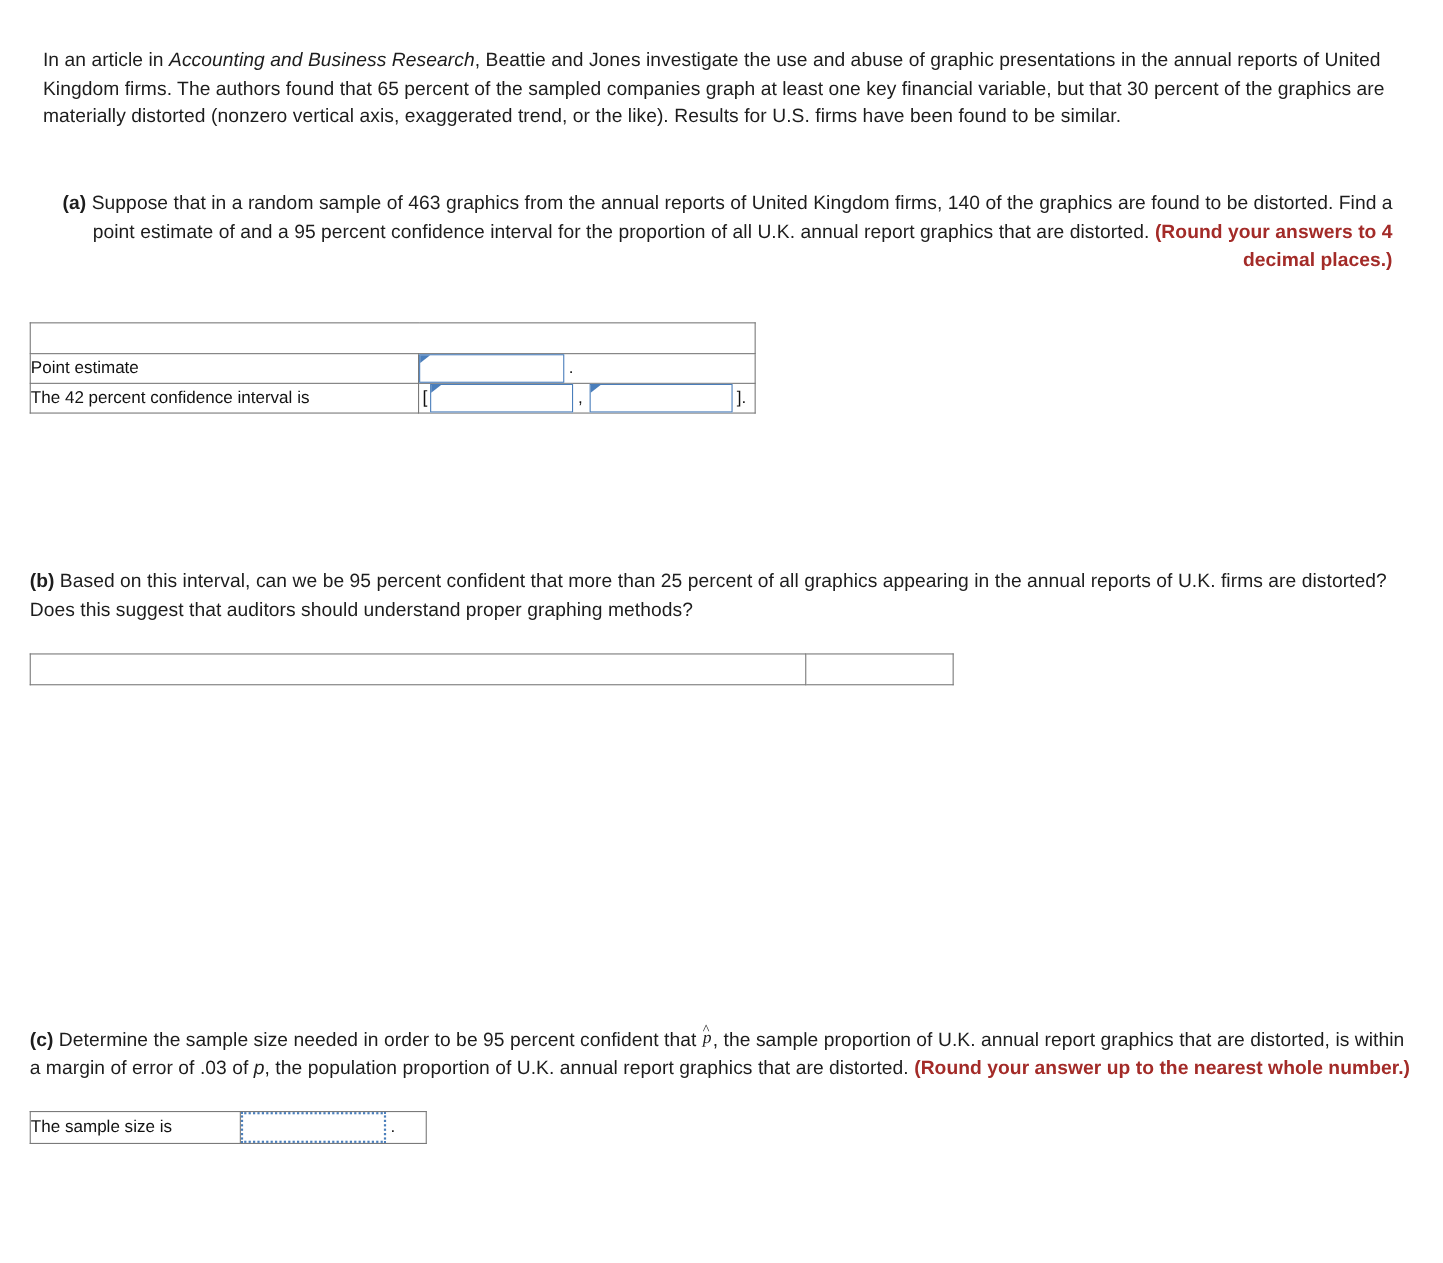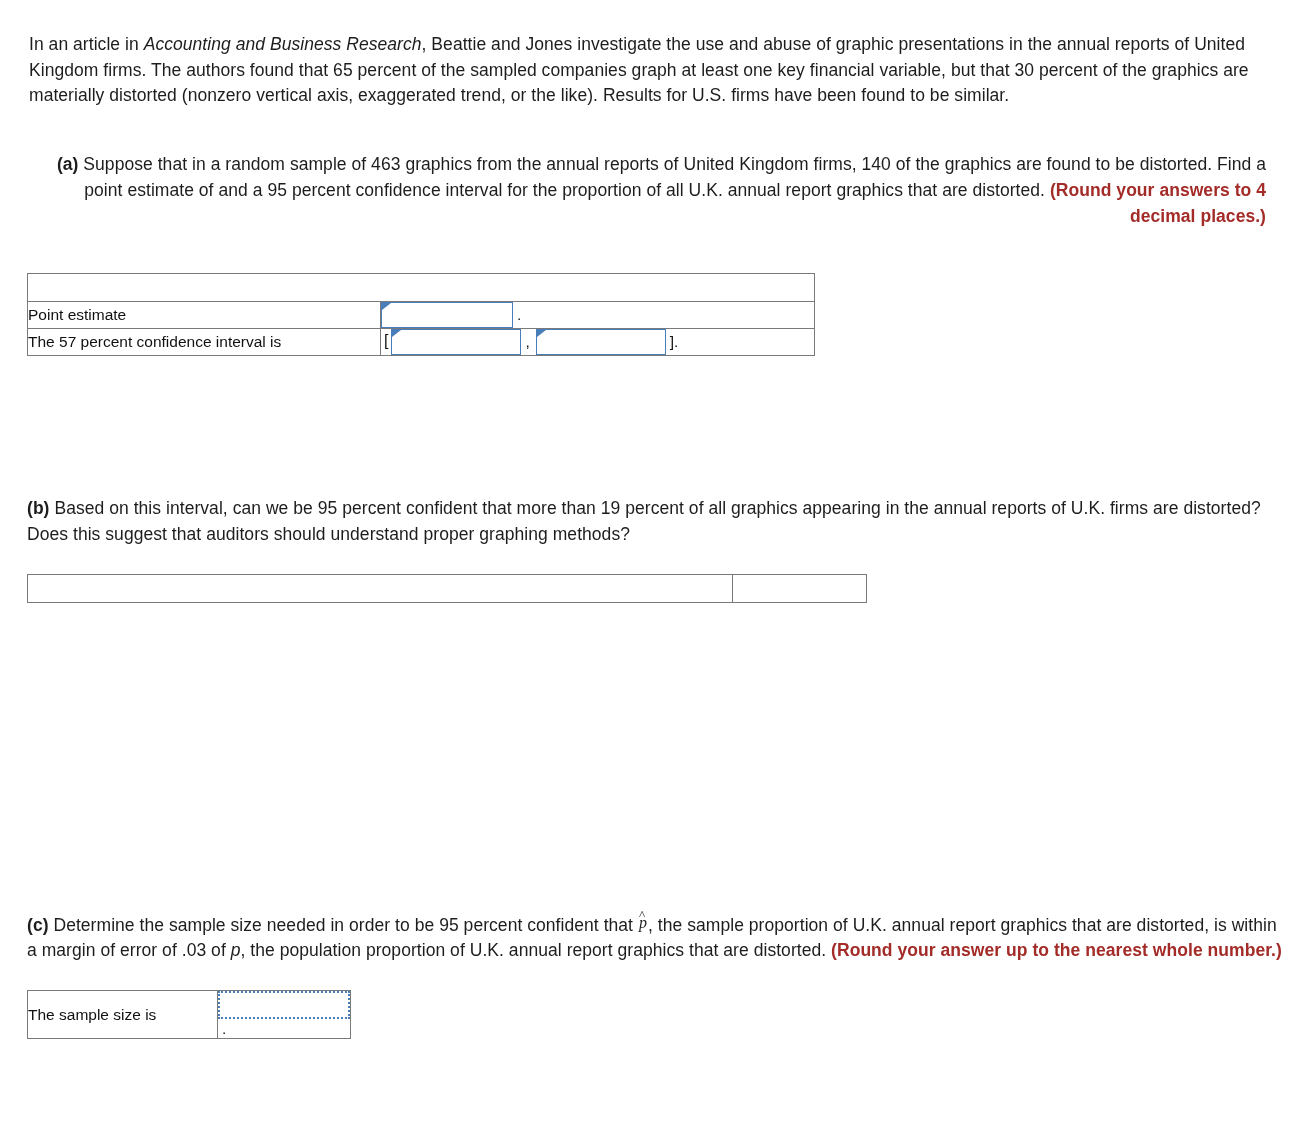--- a/index.html
+++ b/index.html
@@ -158,56 +158,56 @@
   .t2-ans { width: 132px; padding: 2px 2px; }
 
   .t3-label { padding: 5px 8px 6px 8px; }
   .t3-ans   { padding: 3px 4px; }
 </style>
 </head>
 <body>
 
 <div class="page">
 
-  <p class="prose" style="margin:2px;">
+  <p class="prose" style="margin:12px;">
     <span>In an article in </span><span class="it">Accounting and Business Research</span><span>, Beattie and Jones investigate the use and abuse of graphic presentations in the annual reports of United Kingdom firms. The authors found that 65 percent of the sampled companies graph at least one key financial variable, but that 30 percent of the graphics are materially distorted (nonzero vertical axis, exaggerated trend, or the like). Results for U.S. firms have been found to be similar.</span>
   </p>
 
   <div class="gap-a"></div>
 
   <p class="prose" style="margin:16px;text-align:right;">
     <span class="bold">(a)</span><span> Suppose that in a random sample of 463 graphics from the annual reports of United Kingdom firms, 140 of the graphics are found to be distorted. Find a point estimate of and a 95 percent confidence interval for the proportion of all U.K. annual report graphics that are distorted. </span><span class="note">(Round your answers to 4 decimal places.)</span>
   </p>
 
   <div style="height:28px;"></div>
 
-  <table class="qtable" style="width:788px;">
+  <table class="qtable" style="width:660px;">
     <tbody>
         <tr>
       <td class="hdr" colspan="3"></td>
     </tr>
     <tr>
       <td class="label" style="width:186px;">Point estimate</td>
       <td class="cell-pe" colspan="2">
         <span class="ansbox" style="width:132px;"></span><span class="punct">.</span>
       </td>
     </tr>
     <tr>
-      <td class="label cell-ci-label">The 57 percent confidence interval is</td>
+      <td class="label cell-ci-label">The 42 percent confidence interval is</td>
       <td class="cell-ci-body" colspan="2">
         <span class="bracket">[</span><span class="ansbox" style="width:130px;"></span><span class="punct">,</span><span class="ansbox" style="width:130px;margin-left:6px;"></span><span class="punct">].</span>
       </td>
     </tr>
   </tbody>
     </table>
 
   <div style="height:140px;"></div>
 
   <p class="prose" style="margin:0;">
-    <span class="bold">(b)</span><span> Based on this interval, can we be 95 percent confident that more than 19 percent of all graphics appearing in the annual reports of U.K. firms are distorted? Does this suggest that auditors should understand proper graphing methods?</span>
+    <span class="bold">(b)</span><span> Based on this interval, can we be 95 percent confident that more than 25 percent of all graphics appearing in the annual reports of U.K. firms are distorted? Does this suggest that auditors should understand proper graphing methods?</span>
   </p>
 
   <div style="height:26px;"></div>
 
   <table class="qtable" style="width:840px;">
     <tbody>
         <tr>
       <td class="hdr t2-q"></td>
       <td class="hdr" style="width:132px;"></td>
     </tr>
@@ -215,21 +215,21 @@
     </table>
 
   <div style="height:310px;"></div>
 
   <p class="prose" style="margin:0;">
     <span class="bold">(c)</span><span> Determine the sample size needed in order to be 95 percent confident that </span><span class="phat"><span class="hat">^</span><span>p</span></span><span>, the sample proportion of U.K. annual report graphics that are distorted, is within a margin of error of .03 of </span><span class="it">p</span><span>, the population proportion of U.K. annual report graphics that are distorted. </span><span class="note">(Round your answer up to the nearest whole number.)</span>
   </p>
 
   <div style="height:26px;"></div>
 
-  <table class="qtable" style="width:324px;">
+  <table class="qtable" style="width:361px;">
     <tbody>
         <tr>
       <td class="label shaded t3-label" style="width:190px;">The sample size is</td>
       <td class="shaded t3-ans">
         <span class="ansbox dotted" style="width:132px;height:28px;"></span><span class="punct">.</span>
       </td>
     </tr>
   </tbody>
     </table>
 

